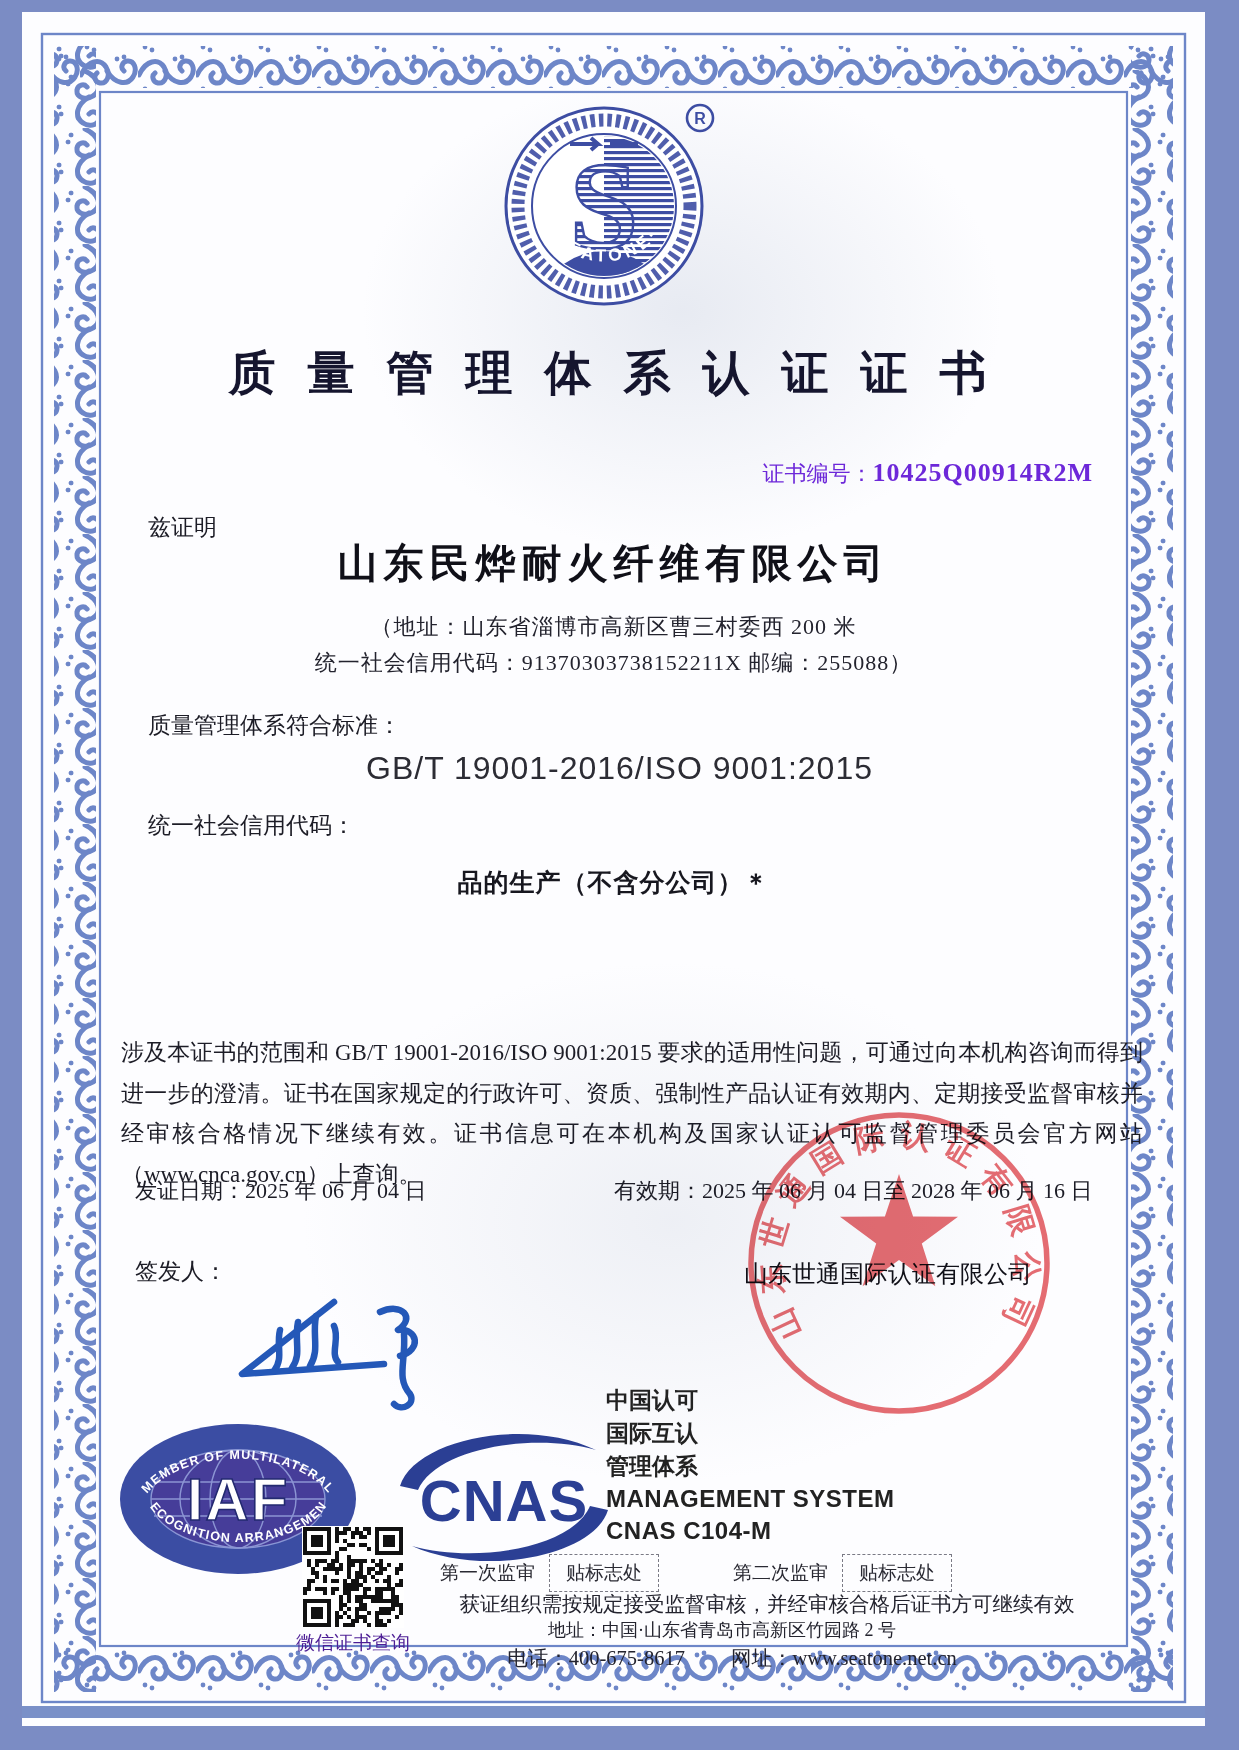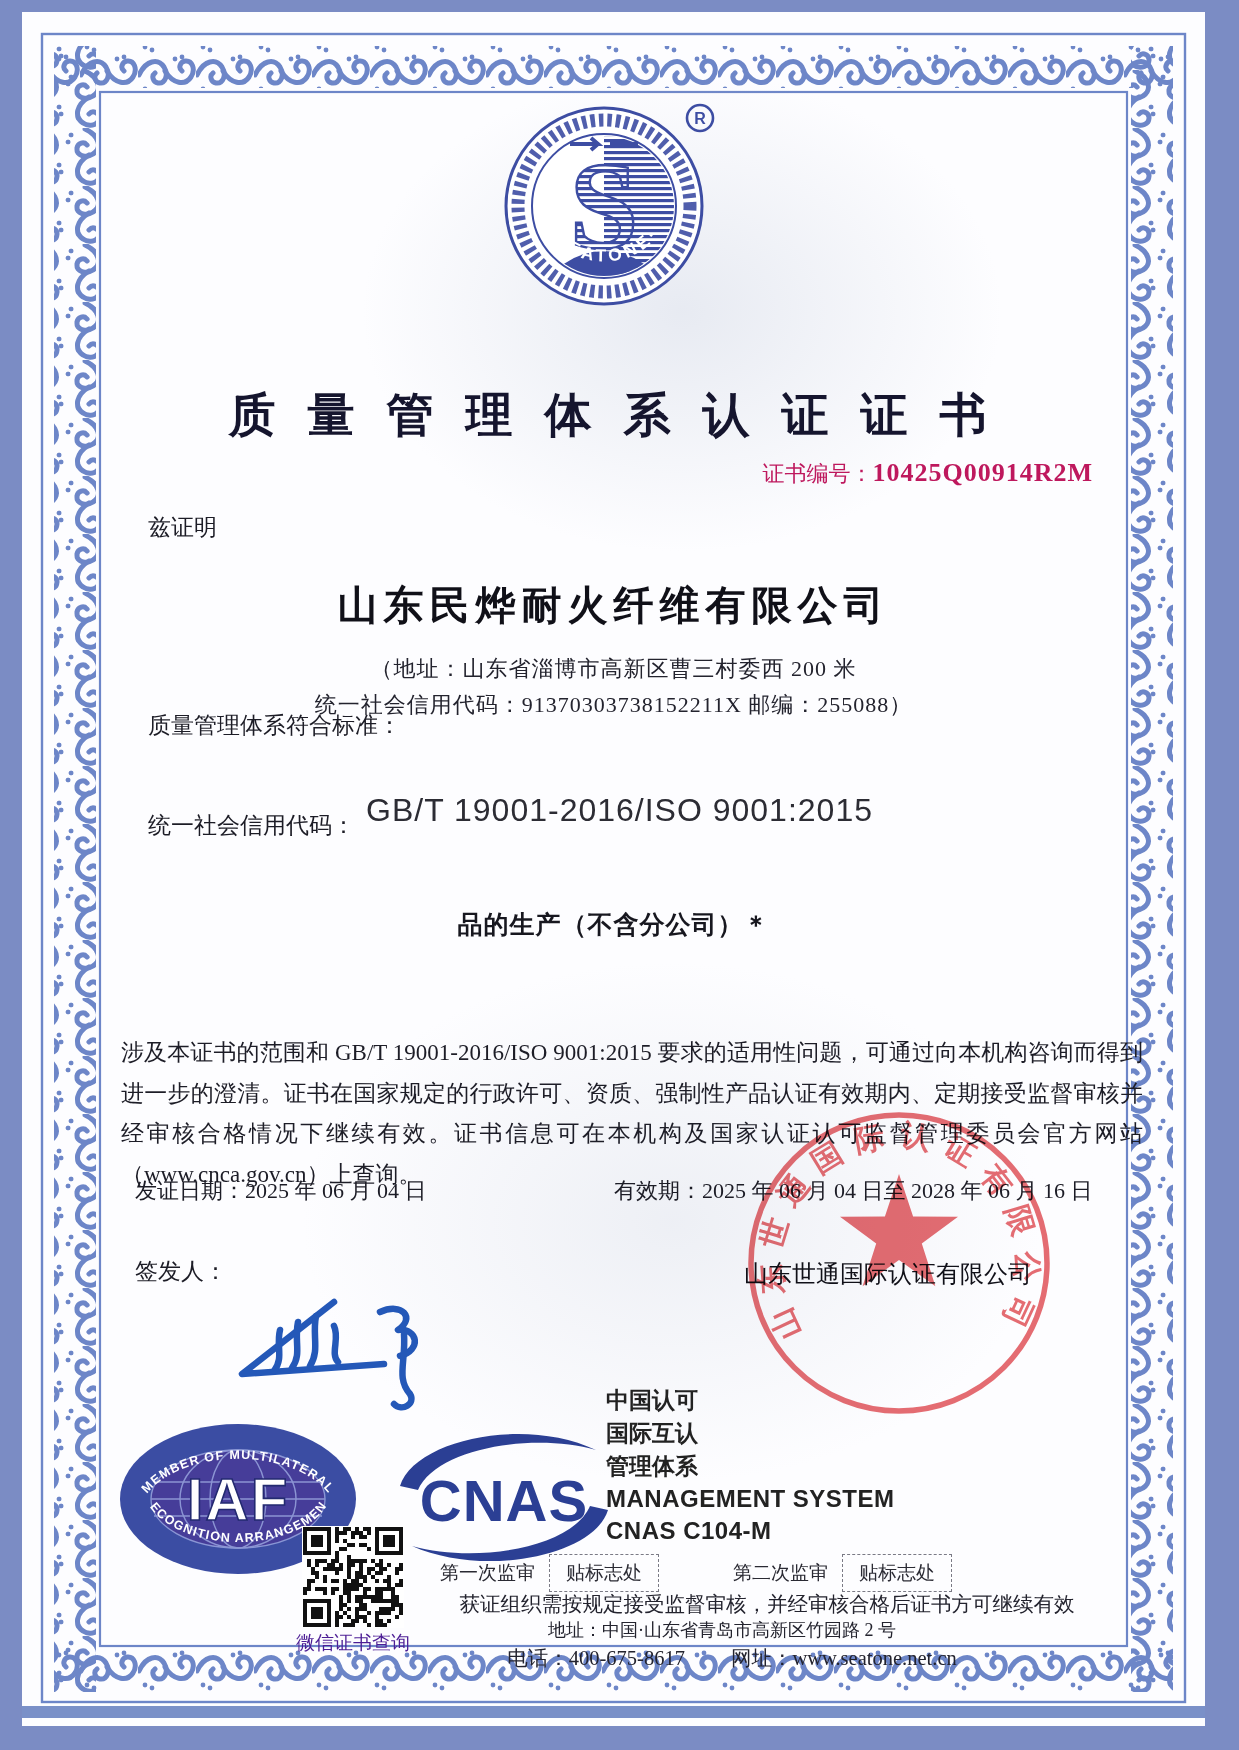--- a/index.html
+++ b/index.html
@@ -13,27 +13,27 @@
     position:absolute;left:22px;top:12px;width:1183px;height:1714px;
     background:#fdfdff;
   }
   .frame-svg{position:absolute;left:0;top:0;}
   .watermark{position:absolute;border-radius:50%;pointer-events:none;}
   .wm1{left:340px;top:60px;width:640px;height:480px;
     background:radial-gradient(closest-side,rgba(205,212,226,.45),rgba(205,212,226,0));}
   .wm2{left:280px;top:950px;width:740px;height:520px;
     background:radial-gradient(closest-side,rgba(208,214,226,.35),rgba(208,214,226,0));}
   .abs{position:absolute;}
-  .centered{left:0;right:0;text-align:center;margin-top:42px;}
+  .centered{left:0;right:0;text-align:center;}
   .logo-wrap{left:478px;top:84px;width:220px;height:218px;}
   .title{
     top:330px;font-size:47px;font-weight:700;letter-spacing:32px;
     color:#15152e;padding-left:20px;white-space:nowrap;
   }
-  .cert-no{top:446px;right:112px;font-size:22px;color:#be185d;white-space:nowrap;}
+  .cert-no{top:446px;right:112px;font-size:22px;color:#6d28d9;white-space:nowrap;}
   .cert-no b{font-size:26px;letter-spacing:1px;font-weight:700;}
   .certify{left:126px;top:500px;font-size:23px;}
   .company{top:524px;font-size:40px;font-weight:700;letter-spacing:6px;color:#101018;}
   .addr1{top:600px;font-size:22px;color:#23232e;letter-spacing:1px;}
   .addr2{top:636px;font-size:22px;color:#23232e;letter-spacing:1px;}
   .std-label{left:126px;top:698px;font-size:23px;}
   .std-value{
     top:738px;font-size:32px;color:#2c2c34;letter-spacing:1px;
     font-family:"Liberation Sans","DejaVu Sans",sans-serif;
     padding-left:12px;

